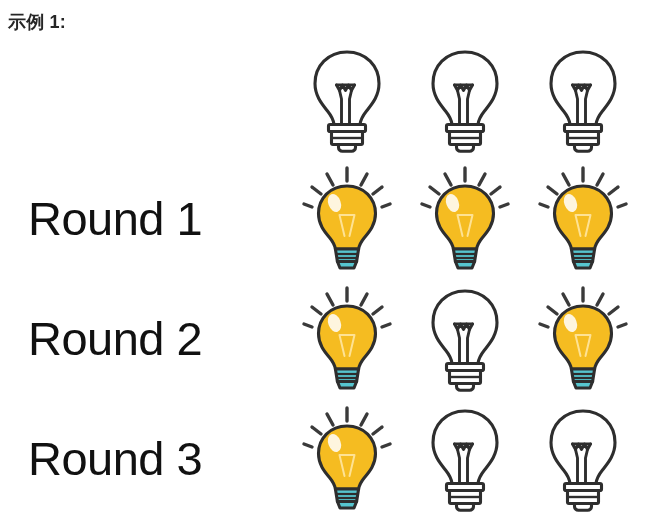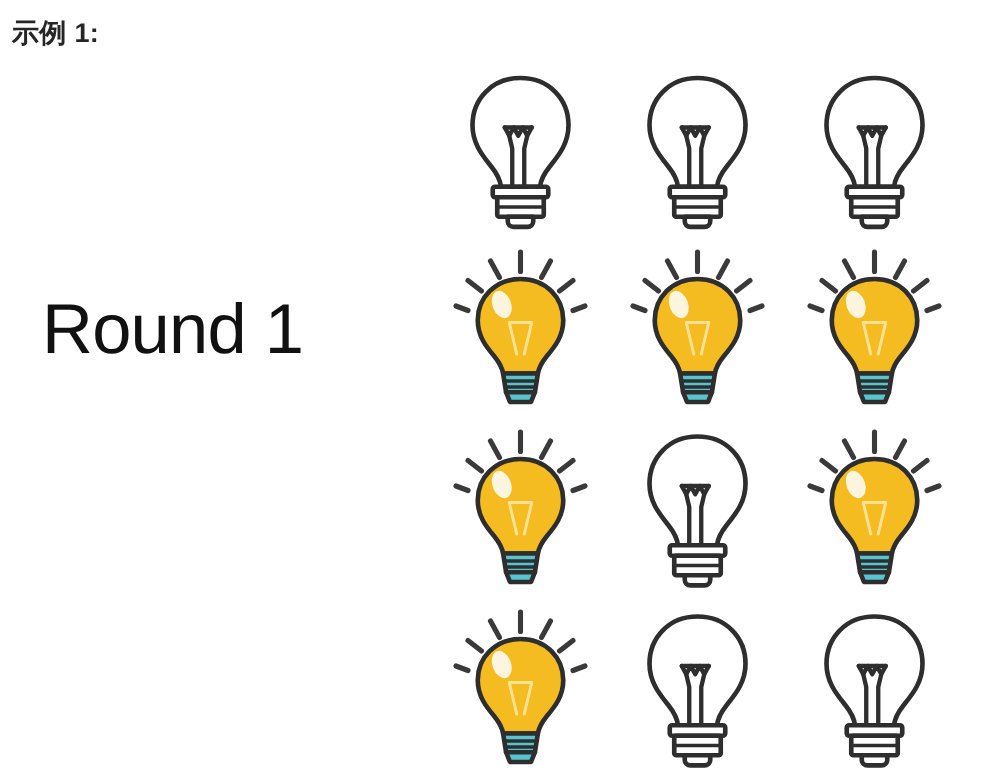--- a/index.html
+++ b/index.html
@@ -260,20 +260,21 @@
     <path d="M38.4 87 L61.6 87 L59.6 99.5 L40.4 99.5 Z" fill="#56C5CE" stroke="#2E2E2E" stroke-width="3.1" stroke-linejoin="round"></path>
     <path d="M40.4 99.5 L59.6 99.5 L57 106 L43 106 Z" fill="#56C5CE" stroke="#2E2E2E" stroke-width="3.1" stroke-linejoin="round"></path>
 
     <line x1="39.2" y1="92" x2="60.8" y2="92" stroke="#2E2E2E" stroke-width="2.2"></line>
     <line x1="39.8" y1="96" x2="60.2" y2="96" stroke="#2E2E2E" stroke-width="2.2"></line>
   </svg>
         </div>
       </div>
     </div>
     <div class="grid-row">
+      <div class="row-label">Round 2</div>
       <div class="cells">
         <div class="cell">
   <svg width="100" height="112" viewBox="0 0 100 112" role="img" aria-label="lit light bulb">
     <line x1="50" y1="6" x2="50" y2="19" stroke="#3A3A3A" stroke-width="3.4" stroke-linecap="round"></line>
             <line x1="30" y1="12" x2="36" y2="23" stroke="#3A3A3A" stroke-width="3.4" stroke-linecap="round"></line>
             <line x1="70" y1="12" x2="64" y2="23" stroke="#3A3A3A" stroke-width="3.4" stroke-linecap="round"></line>
             <line x1="15" y1="25" x2="24" y2="32" stroke="#3A3A3A" stroke-width="3.4" stroke-linecap="round"></line>
             <line x1="85" y1="25" x2="76" y2="32" stroke="#3A3A3A" stroke-width="3.4" stroke-linecap="round"></line>
             <line x1="7" y1="42" x2="15" y2="45" stroke="#3A3A3A" stroke-width="3.4" stroke-linecap="round"></line>
             <line x1="93" y1="42" x2="85" y2="45" stroke="#3A3A3A" stroke-width="3.4" stroke-linecap="round"></line>
@@ -352,20 +353,21 @@
     <path d="M38.4 87 L61.6 87 L59.6 99.5 L40.4 99.5 Z" fill="#56C5CE" stroke="#2E2E2E" stroke-width="3.1" stroke-linejoin="round"></path>
     <path d="M40.4 99.5 L59.6 99.5 L57 106 L43 106 Z" fill="#56C5CE" stroke="#2E2E2E" stroke-width="3.1" stroke-linejoin="round"></path>
 
     <line x1="39.2" y1="92" x2="60.8" y2="92" stroke="#2E2E2E" stroke-width="2.2"></line>
     <line x1="39.8" y1="96" x2="60.2" y2="96" stroke="#2E2E2E" stroke-width="2.2"></line>
   </svg>
         </div>
       </div>
     </div>
     <div class="grid-row">
+      <div class="row-label">Round 3</div>
       <div class="cells">
         <div class="cell">
   <svg width="100" height="112" viewBox="0 0 100 112" role="img" aria-label="lit light bulb">
     <line x1="50" y1="6" x2="50" y2="19" stroke="#3A3A3A" stroke-width="3.4" stroke-linecap="round"></line>
             <line x1="30" y1="12" x2="36" y2="23" stroke="#3A3A3A" stroke-width="3.4" stroke-linecap="round"></line>
             <line x1="70" y1="12" x2="64" y2="23" stroke="#3A3A3A" stroke-width="3.4" stroke-linecap="round"></line>
             <line x1="15" y1="25" x2="24" y2="32" stroke="#3A3A3A" stroke-width="3.4" stroke-linecap="round"></line>
             <line x1="85" y1="25" x2="76" y2="32" stroke="#3A3A3A" stroke-width="3.4" stroke-linecap="round"></line>
             <line x1="7" y1="42" x2="15" y2="45" stroke="#3A3A3A" stroke-width="3.4" stroke-linecap="round"></line>
             <line x1="93" y1="42" x2="85" y2="45" stroke="#3A3A3A" stroke-width="3.4" stroke-linecap="round"></line>

